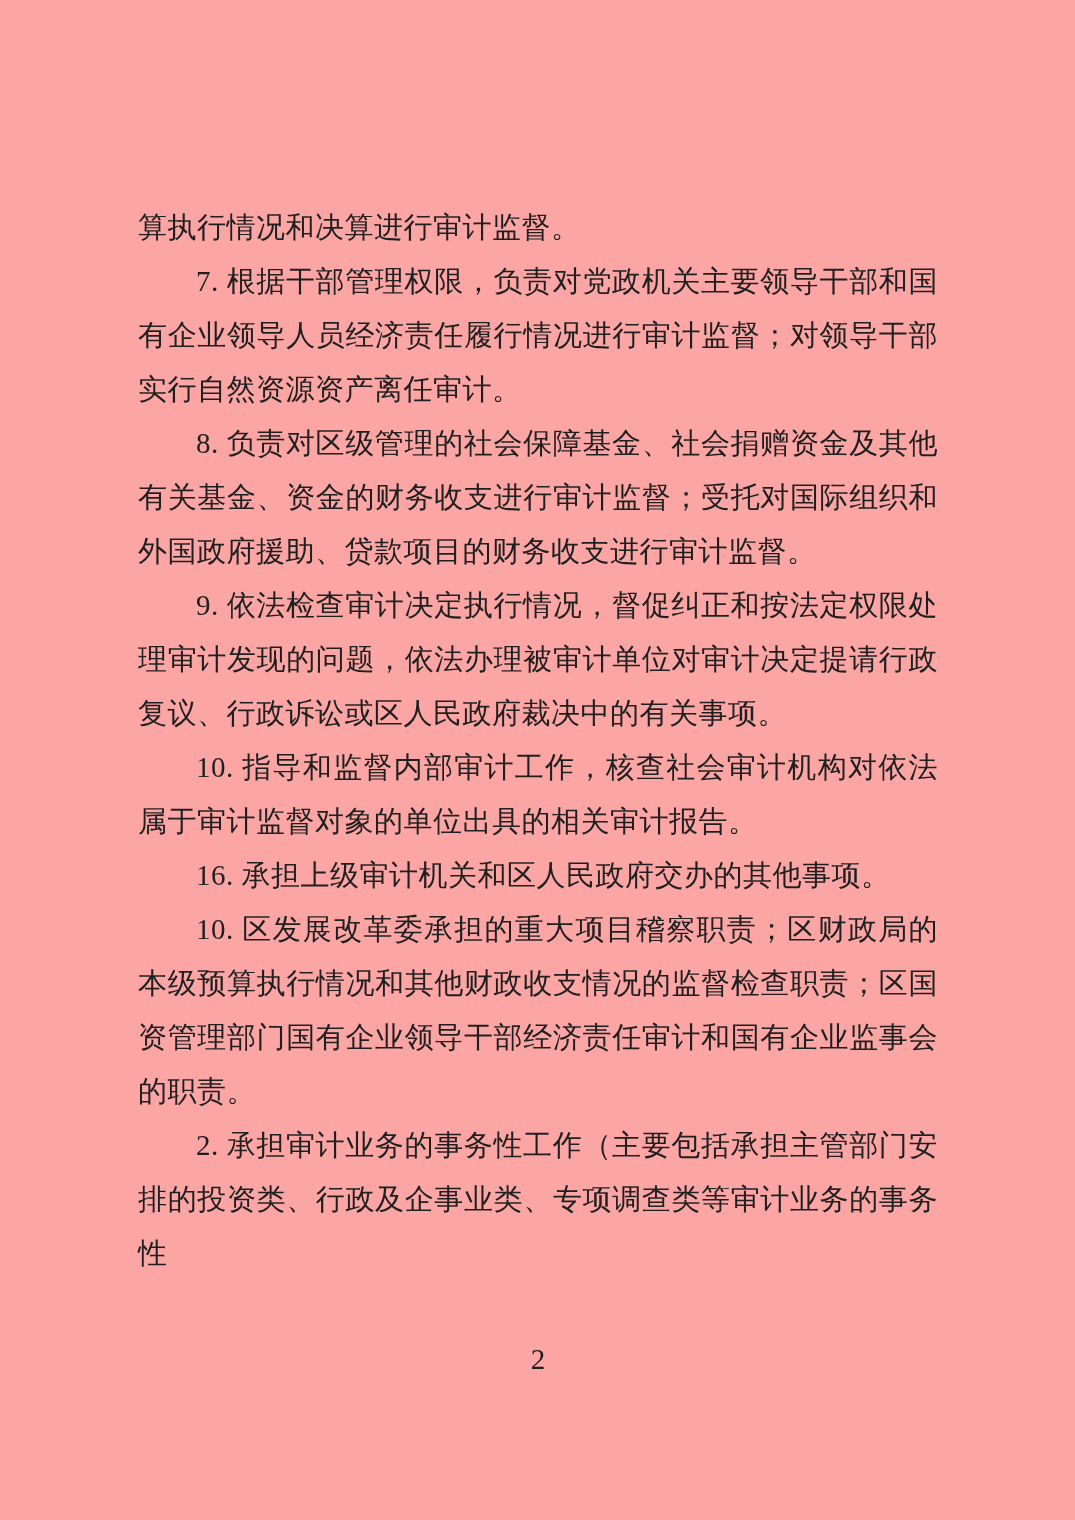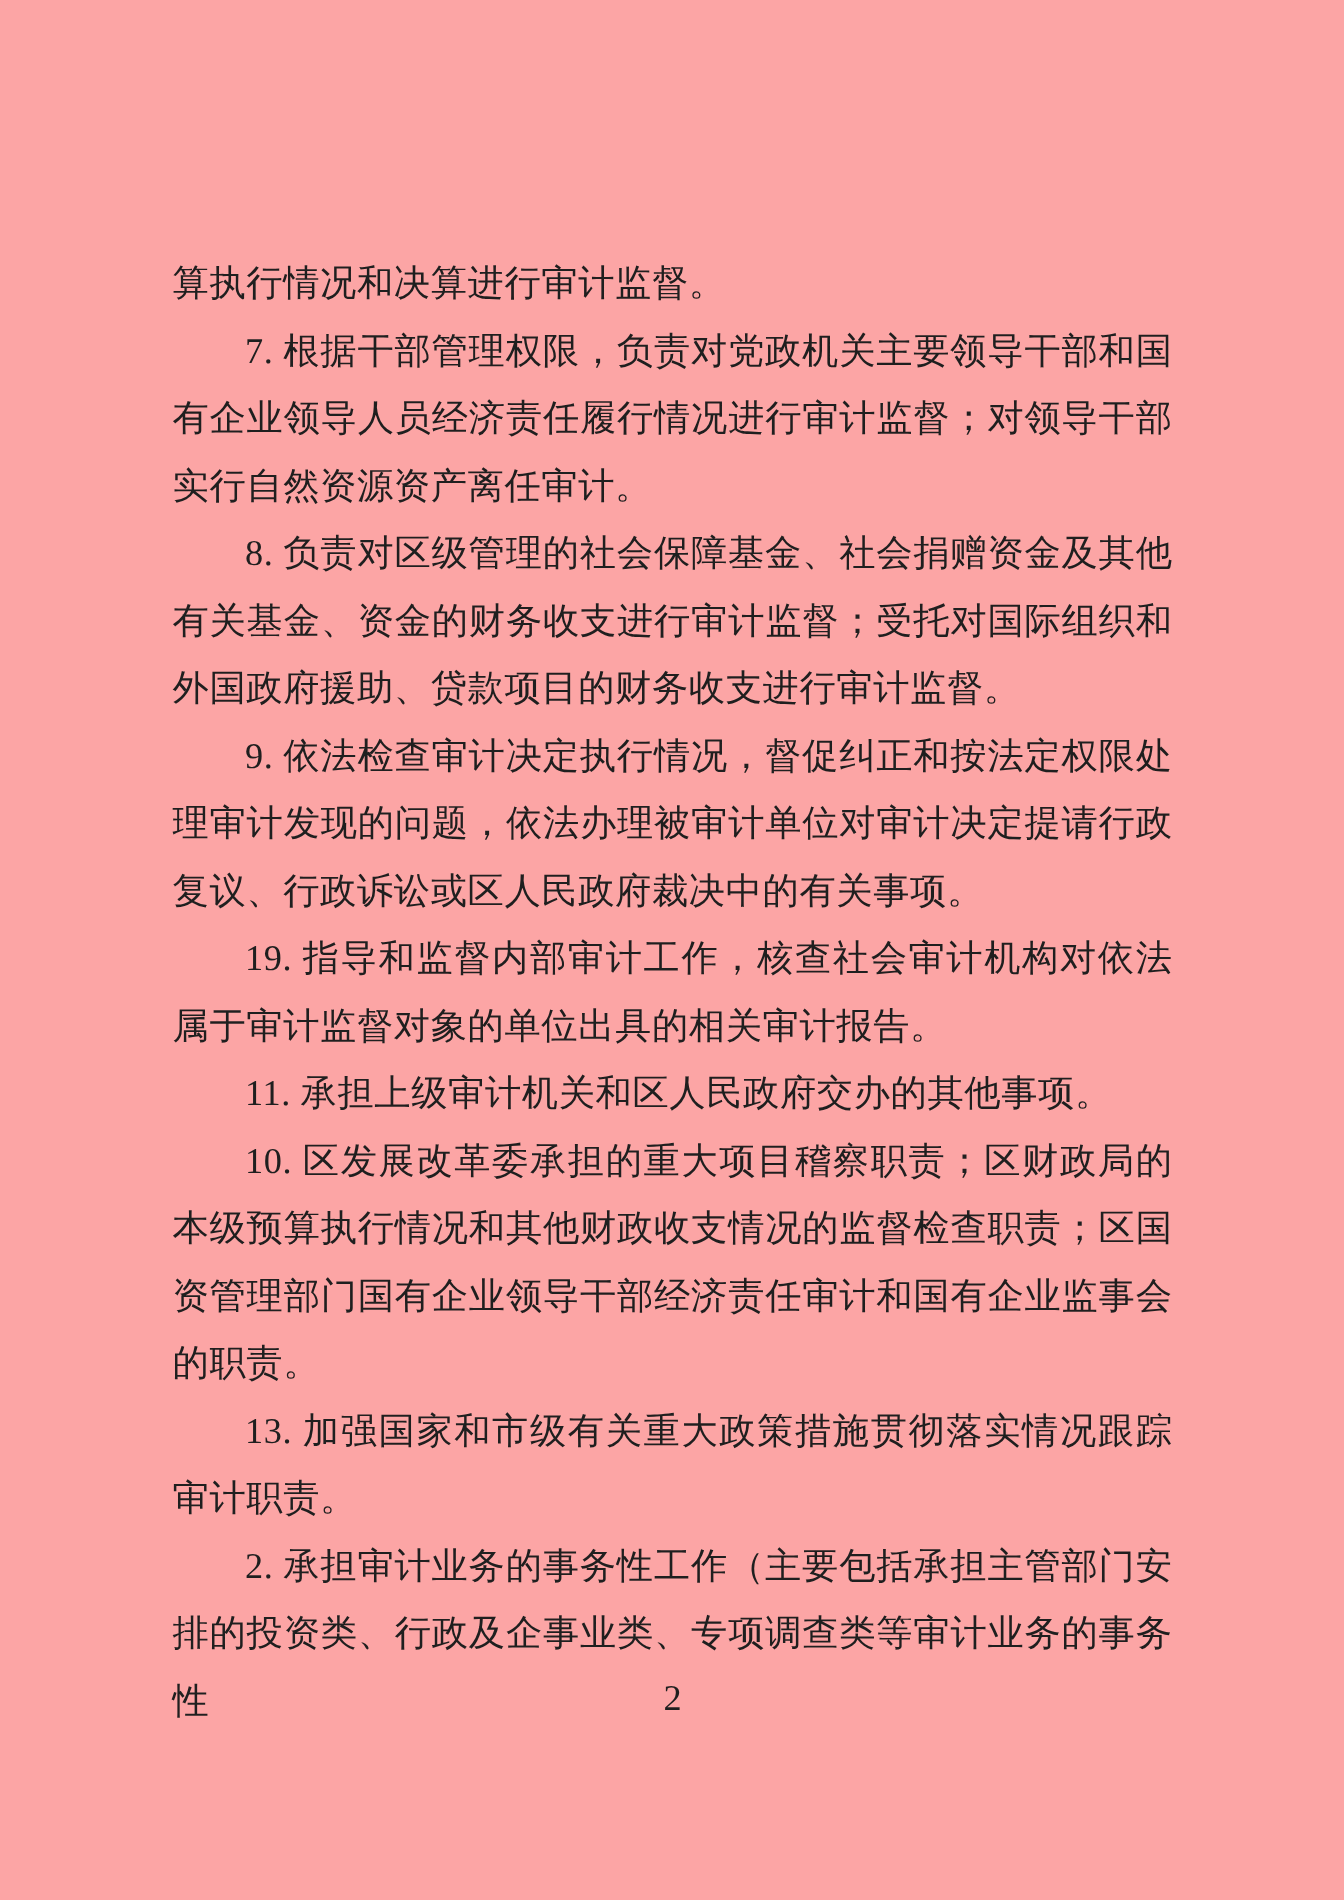--- a/index.html
+++ b/index.html
@@ -49,20 +49,19 @@
 </style>
 </head>
 <body>
 
 <div class="page">
   <div class="doc-body">
     <p>算执行情况和决算进行审计监督。</p>
     <p class="indent">7. 根据干部管理权限，负责对党政机关主要领导干部和国有企业领导人员经济责任履行情况进行审计监督；对领导干部实行自然资源资产离任审计。</p>
     <p class="indent">8. 负责对区级管理的社会保障基金、社会捐赠资金及其他有关基金、资金的财务收支进行审计监督；受托对国际组织和外国政府援助、贷款项目的财务收支进行审计监督。</p>
     <p class="indent">9. 依法检查审计决定执行情况，督促纠正和按法定权限处理审计发现的问题，依法办理被审计单位对审计决定提请行政复议、行政诉讼或区人民政府裁决中的有关事项。</p>
-    <p class="indent">19. 指导和监督内部审计工作，核查社会审计机构对依法属于审计监督对象的单位出具的相关审计报告。</p>
-    <p class="indent">11. 承担上级审计机关和区人民政府交办的其他事项。</p>
+    <p class="indent">10. 指导和监督内部审计工作，核查社会审计机构对依法属于审计监督对象的单位出具的相关审计报告。</p>
+    <p class="indent">16. 承担上级审计机关和区人民政府交办的其他事项。</p>
     <p class="indent">10. 区发展改革委承担的重大项目稽察职责；区财政局的本级预算执行情况和其他财政收支情况的监督检查职责；区国资管理部门国有企业领导干部经济责任审计和国有企业监事会的职责。</p>
-    <p class="indent">13. 加强国家和市级有关重大政策措施贯彻落实情况跟踪审计职责。</p>
     <p class="indent">2. 承担审计业务的事务性工作（主要包括承担主管部门安排的投资类、行政及企事业类、专项调查类等审计业务的事务性</p>
   </div>
   <div class="page-footer">2</div>
 </div>
 
 </body></html>

